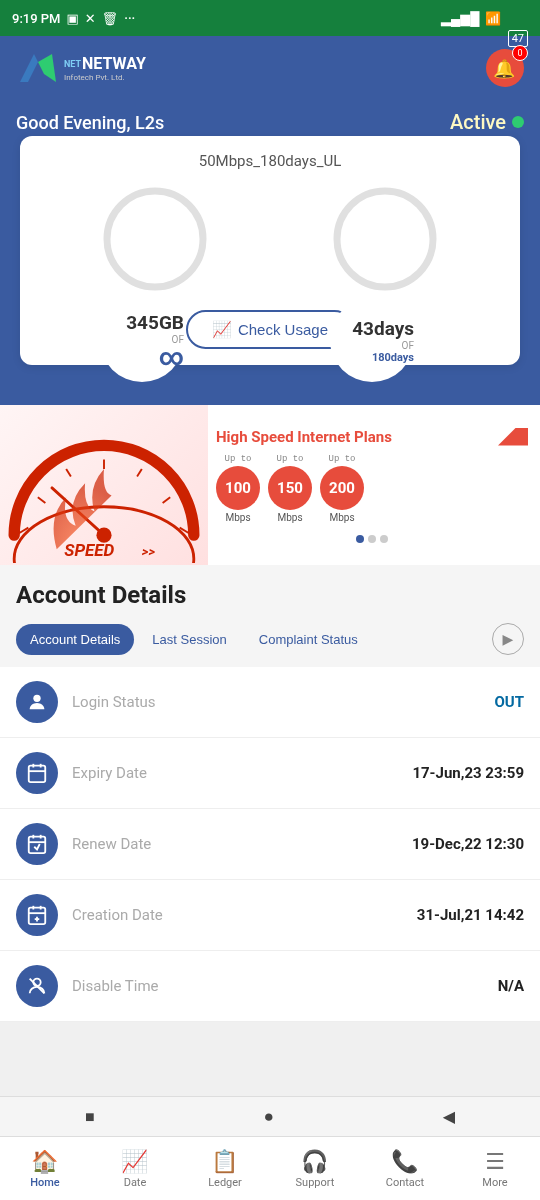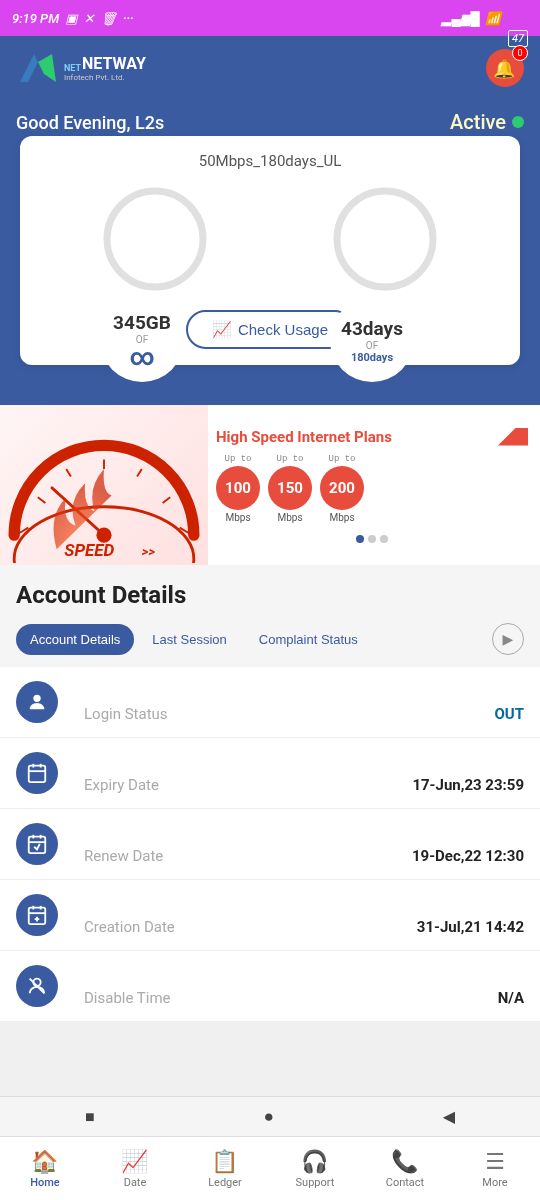--- a/index.html
+++ b/index.html
@@ -1,27 +1,26 @@
 <!DOCTYPE html>
 <html><head>
   <meta charset="utf-8">
   <meta name="viewport" content="width=540">
   <style>
     * { margin: 0; padding: 0; box-sizing: border-box; }
     body { width: 540px; min-height: 1200px; font-family: 'Roboto', Arial, sans-serif; background: #f0f0f0; overflow-x: hidden; }
 
     
     .status-bar {
-      background: #d946ef;
+      background: #15803d;
       display: flex;
       justify-content: space-between;
       align-items: center;
       padding: 6px 12px;
       height: 36px;
-      font-style: italic;
     }
     .status-bar-left { display: flex; align-items: center; gap: 6px; color: white; font-size: 13px; font-weight: 500; }
     .status-bar-right { display: flex; align-items: center; gap: 6px; color: white; font-size: 13px; }
 
     
     .header {
       background: #3a5ba0;
       display: flex;
       justify-content: space-between;
       align-items: center;
@@ -69,21 +68,21 @@
       position: relative;
       top: -8px;
     }
     .plan-name { text-align: center; font-size: 15px; color: #555; margin-bottom: 14px; }
     .circles-row { display: flex; justify-content: space-around; align-items: center; margin-bottom: 16px; }
     .circle-container { display: flex; flex-direction: column; align-items: center; }
     .circle-inner {
       background: white;
       width: 84px; height: 84px;
       border-radius: 50%;
-      display: flex; flex-direction: column; align-items: center; justify-content: center;
+      display: flex; flex-direction: column; align-items: flex-end; justify-content: center;
       position: absolute;
     }
     .circle-value { font-size: 19px; font-weight: bold; color: #333; }
     .circle-of { font-size: 10px; color: #999; }
     .circle-unit { font-size: 12px; color: #3a5ba0; font-weight: bold; }
     .infinity { font-size: 24px; color: #3a5ba0; font-weight: bold; line-height: 1; }
 
     .check-usage-btn {
       display: flex;
       align-items: center;
@@ -195,24 +194,23 @@
       color: #888;
       font-size: 14px;
       margin-left: auto;
       flex-shrink: 0;
     }
 
     
     .detail-rows { background: white; padding: 0 0 0 0; }
     .detail-row {
       display: flex;
-      align-items: flex-end;
+      align-items: center;
       padding: 14px 16px;
       border-bottom: 1px solid #eee;
-      gap: 12px;
     }
     .detail-icon {
       width: 42px; height: 42px;
       border-radius: 50%;
       background: #3a5ba0;
       display: flex; align-items: center; justify-content: center;
       margin-right: 14px;
       flex-shrink: 0;
       color: white;
       font-size: 18px;
@@ -286,21 +284,21 @@
 </div>
 
 <div class="header">
   <div class="logo-area">
     <svg width="48" height="48" viewBox="0 0 48 48">
       <polygon points="4,38 18,10 22,18 12,38" fill="#3a7abf"></polygon>
       <polygon points="18,10 32,38 28,30 22,18" fill="#e74c3c"></polygon>
       <polygon points="22,18 36,10 40,38 28,30" fill="#2ecc71"></polygon>
     </svg>
     <div>
-      <div style="display:flex; align-items:flex-end; gap:0px;">
+      <div style="display:flex; align-items:center; gap:0px;">
         <span style="color:#7ecef4; font-size:9px; vertical-align:super; font-weight:bold; margin-right:1px;">NET</span>
         <span style="color:white; font-size:16px; font-weight:bold;">NETWAY</span>
       </div>
       <span style="color:#ccc; font-size:8px; display:block;">Infotech Pvt. Ltd.</span>
     </div>
   </div>
   <div class="notif-btn">
     <span style="color:white; font-size:18px;">🔔</span>
     <div class="notif-badge">0</div>
   </div>

